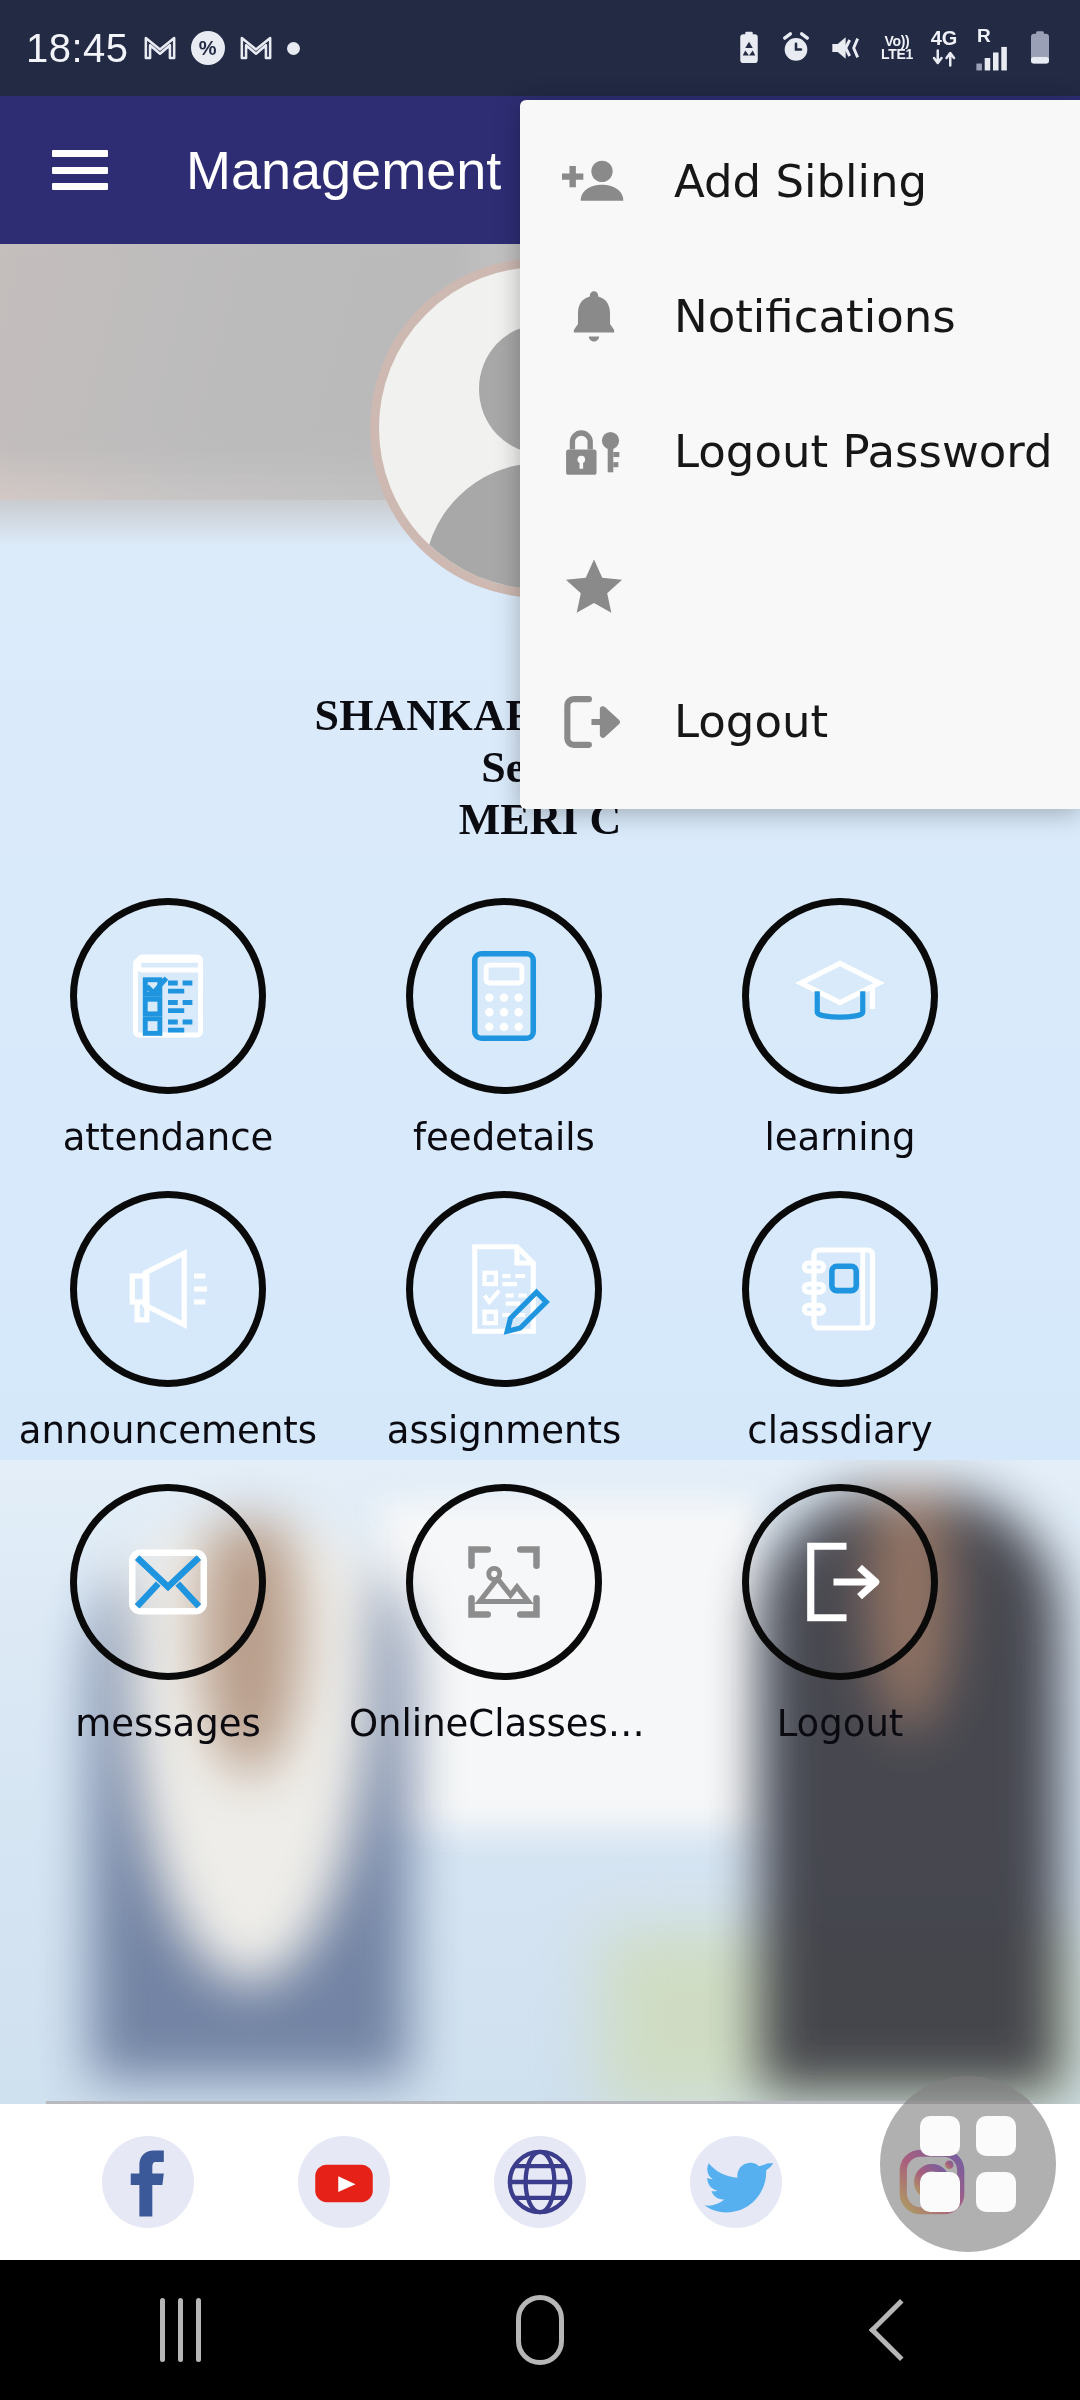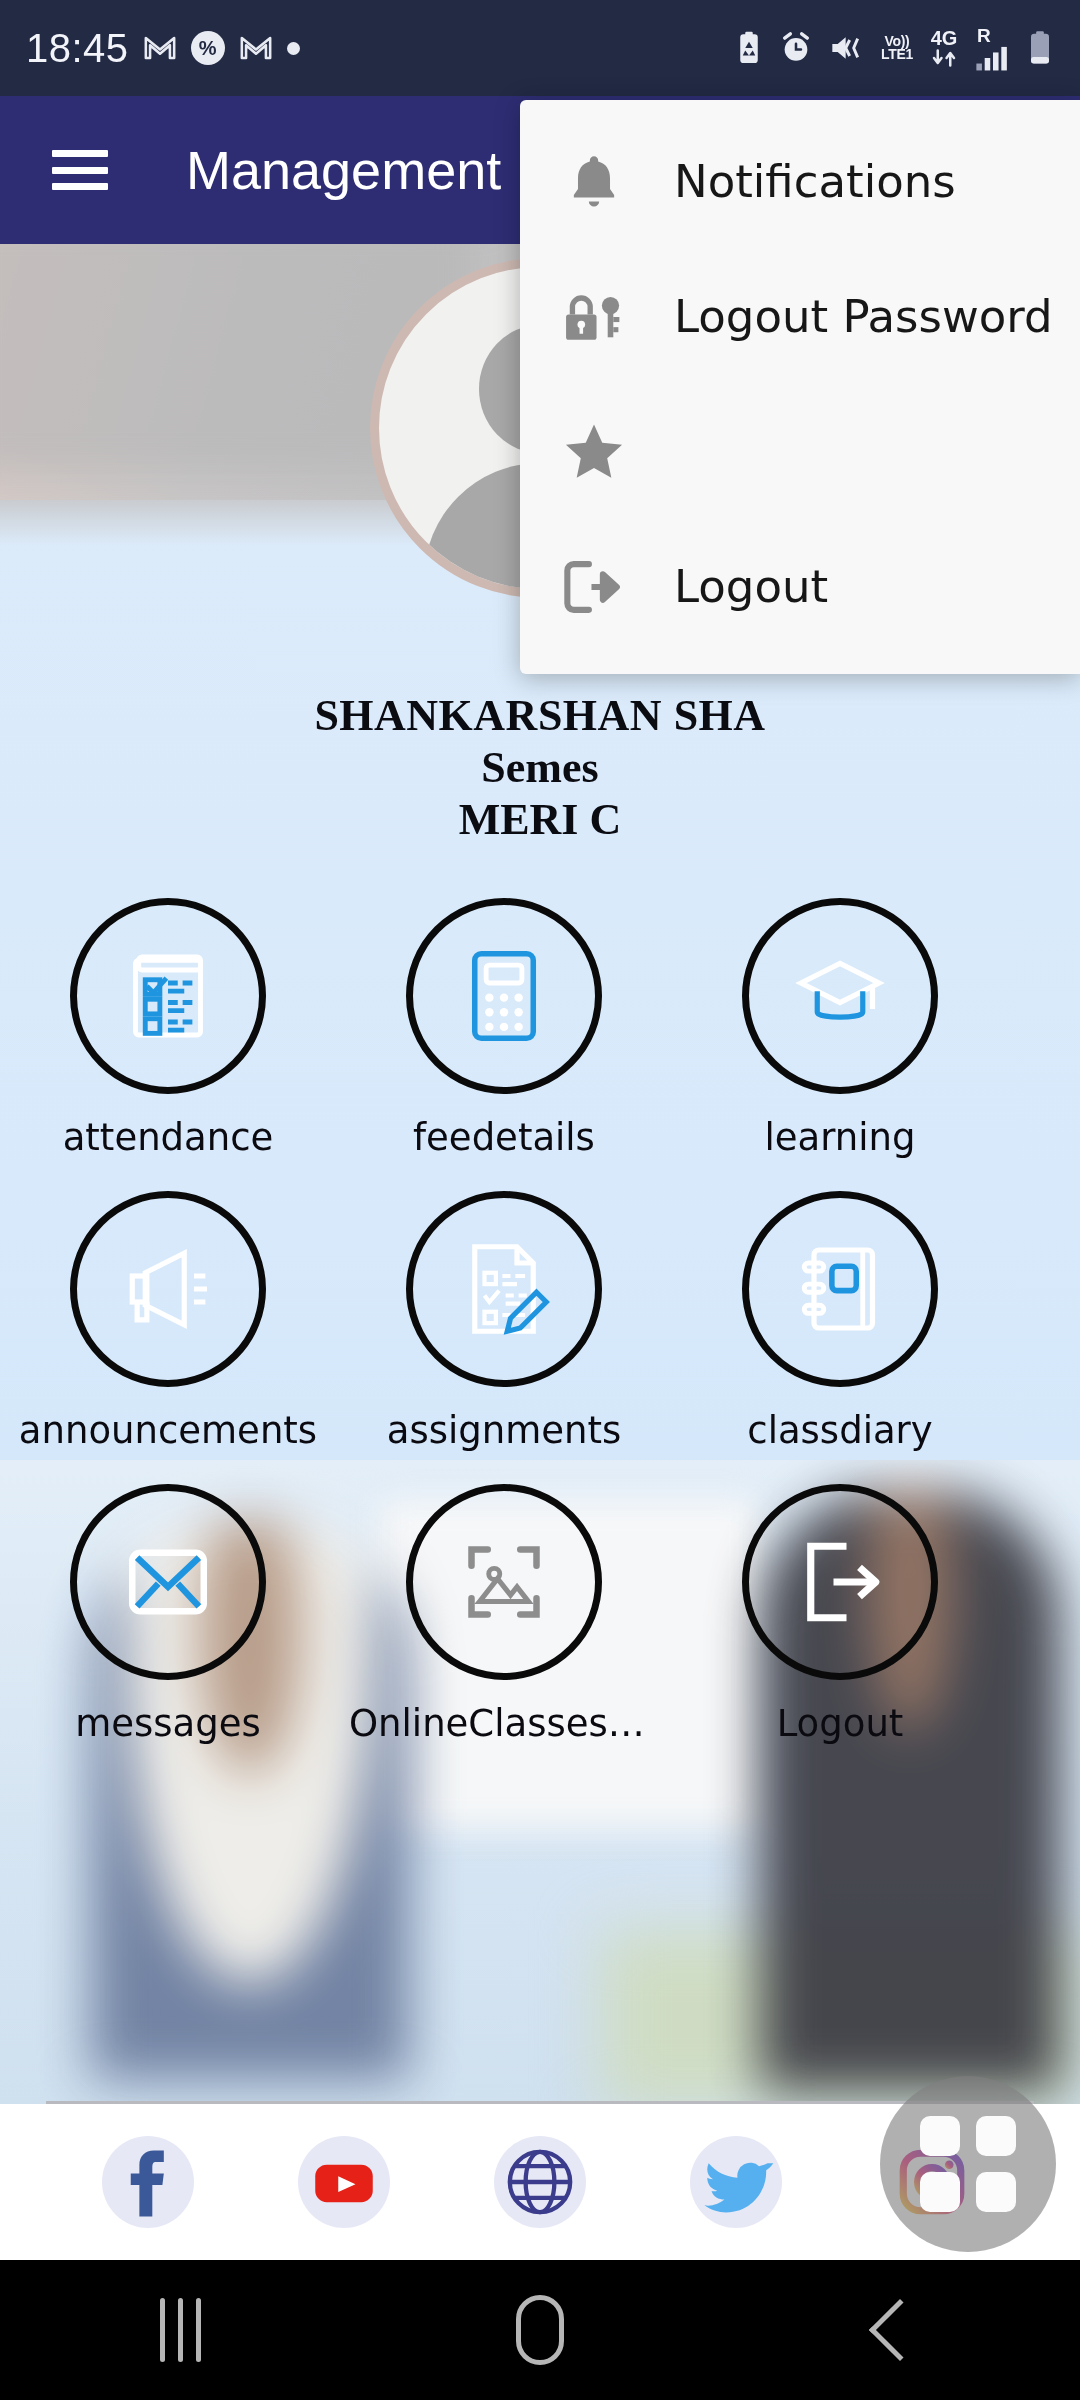--- a/index.html
+++ b/index.html
@@ -498,20 +498,30 @@
       <svg width="28" height="36" viewBox="0 0 20 28">
         <rect x="3" y="3" width="14" height="23" rx="2.5" fill="#9aa0b5"></rect>
         <rect x="7" y="1" width="6" height="3" rx="1" fill="#9aa0b5"></rect>
         <rect x="3" y="21" width="14" height="5" rx="2" fill="#e9ebf3"></rect>
       </svg>
     </div>
   </div>
 
   <div class="menu">
 
+    <div class="menu-item">
+      <span class="mi-icon">
+        <svg width="64" height="64" viewBox="0 0 24 24" fill="#8a8a8a">
+          <circle cx="15" cy="8" r="4"></circle>
+          <path d="M7 19 c0 -4 4 -6 8 -6 s8 2 8 6 z"></path>
+          <path d="M4 6 v8 M0 10 h8" stroke="#8a8a8a" stroke-width="2.4"></path>
+        </svg>
+      </span>
+      <span class="mi-label">Add Sibling</span>
+    </div>
 
 
     <div class="menu-item">
       <span class="mi-icon">
         <svg width="62" height="62" viewBox="0 0 24 24" fill="#8a8a8a">
           <path d="M12 2 a1.6 1.6 0 0 1 1.6 1.6 v0.5 c3 0.7 4.6 3.2 4.6 6.4 v4.2 l1.6 2.3 v1 H4.2 v-1 l1.6 -2.3 v-4.2 c0 -3.2 1.6 -5.7 4.6 -6.4 v-0.5 A1.6 1.6 0 0 1 12 2 z"></path>
           <path d="M10 19.5 h4 a2 2 0 0 1 -4 0 z"></path>
         </svg>
       </span>
       <span class="mi-label">Notifications</span>

